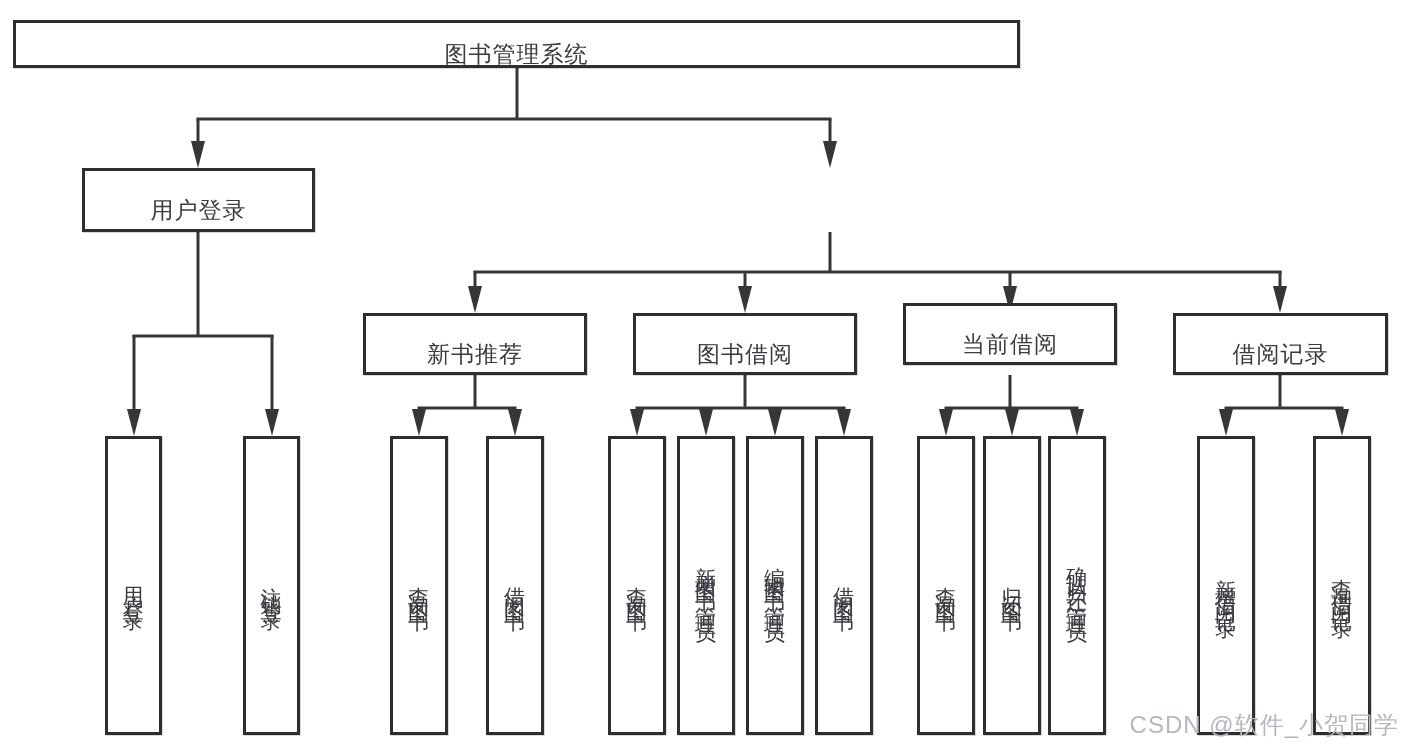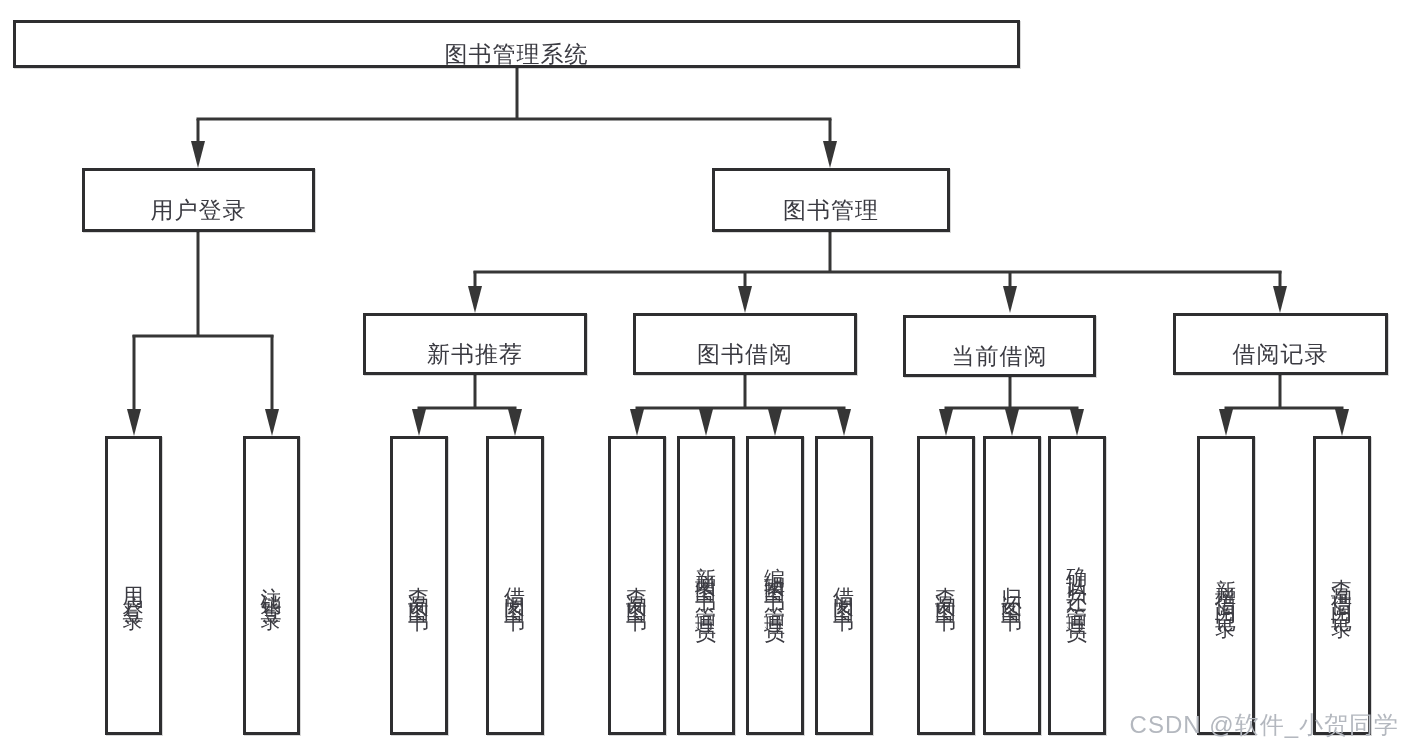--- a/index.html
+++ b/index.html
@@ -106,31 +106,28 @@
     </g>
   </svg>
 
   <div class="box" style="left:13px;top:20px;width:1007px;height:48px">
     <span class="hlabel">图书管理系统</span>
   </div>
 
   <div class="box" style="left:82px;top:168px;width:233px;height:64px">
     <span class="hlabel">用户登录</span>
   </div>
-  <div class="box" style="left:712px;top:168px;width:238px;height:64px">
-    <span class="hlabel">图书管理</span>
-  </div>
 
   <div class="box" style="left:363px;top:313px;width:224px;height:62px">
     <span class="hlabel">新书推荐</span>
   </div>
   <div class="box" style="left:633px;top:313px;width:224px;height:62px">
     <span class="hlabel">图书借阅</span>
   </div>
-  <div class="box" style="left:903px;top:315px;width:193px;height:62px">
+  <div class="box" style="left:903px;top:303px;width:214px;height:62px">
     <span class="hlabel">当前借阅</span>
   </div>
   <div class="box" style="left:1173px;top:313px;width:215px;height:62px">
     <span class="hlabel">借阅记录</span>
   </div>
 
   <div class="box leaf" style="left:105px;width:57px">
     <span class="vlabel">用户登录</span>
   </div>
   <div class="box leaf" style="left:243px;width:57px">

